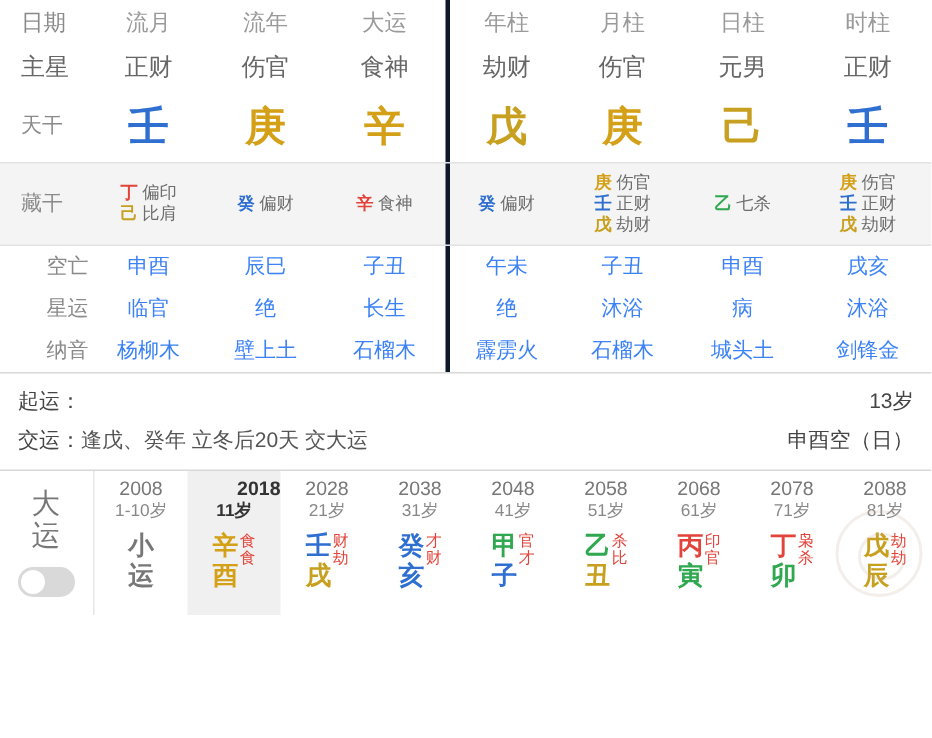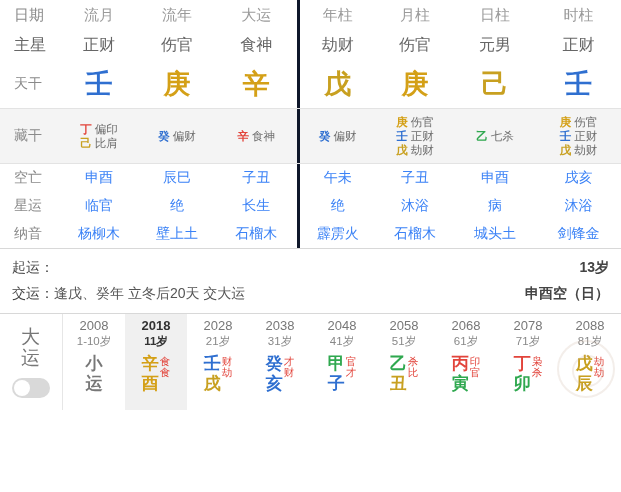--- a/index.html
+++ b/index.html
@@ -39,42 +39,42 @@
   .band{background:#f4f4f4;border-top:1px solid #e3e3e3;border-bottom:1px solid #e3e3e3;}
   .cang{width:621px;}
   .cang .lbl{color:#8a8a8a;font-size:14px;}
   .cangcell{font-size:11.5px;line-height:14px;text-align:center;padding:6px 0;}
   .cangline{white-space:nowrap;}
   .cangline .g{margin-right:3px;font-weight:bold;}
   .cangline .s{color:#6d6d6d;}
 
   
   .mid td{font-size:14px;height:26px;color:#6f6f6f;}
-  .mid .lbl{color:#8a8a8a;}
+  .mid .lbl{color:#8a8a8a;text-align:right;}
   .mid .v{color:#3b82f6;margin-top:32px;}
 
   
   .qy{border-top:1px solid #d8d8d8;border-bottom:1px solid #d8d8d8;padding:6px 0;}
   .qyrow{display:flex;align-items:center;font-size:14px;color:#555;height:26px;padding:0 12px;}
   .qyrow .k{color:#444;}
   .qyrow .spacer{flex:1;}
-  .qyrow .right{color:#444;font-weight:bold;}
+  .qyrow .right{color:#444;}
 
   
   .dayun{display:flex;height:96px;}
   .dy-left{width:62px;border-right:1px solid #e6e6e6;display:flex;flex-direction:column;
            align-items:center;justify-content:center;gap:10px;}
   .dy-title{font-size:19px;color:#777;letter-spacing:1px;line-height:21px;text-align:center;}
   .toggle{width:38px;height:20px;border-radius:10px;background:#d9d9d9;position:relative;}
   .toggle:after{content:"";position:absolute;left:2px;top:2px;width:16px;height:16px;border-radius:50%;background:#fff;}
   .dy-cols{flex:1;display:flex;}
   .dy-col{flex:1;padding-top:4px;text-align:center;position:relative;}
   .dy-col.sel{background:#f0f0f0;}
   .dy-year{font-size:13px;color:#777;line-height:16px;}
-  .dy-year.b{font-weight:bold;color:#333;}
+  .dy-year.b{font-weight:bold;color:#333;text-align:right;}
   .dy-age{font-size:11.5px;color:#888;line-height:14px;}
   .dy-age.b{font-weight:bold;color:#333;}
   .dy-gz{margin-top:6px;display:flex;justify-content:center;align-items:flex-start;}
   .dy-gz .gz{font-size:17px;font-weight:bold;line-height:20px;}
   .dy-gz .ss{font-size:10.5px;line-height:10.5px;text-align:left;margin-left:1px;padding-top:2px;}
   .dy-gz .ss div{white-space:nowrap;}
   .watermark{position:absolute;right:6px;bottom:2px;width:54px;height:54px;border-radius:50%;
              border:2px solid rgba(200,170,150,.45);opacity:.45;}
   .watermark:after{content:"";position:absolute;left:50%;top:50%;width:28px;height:28px;
              margin:-14px 0 0 -14px;border-radius:50%;border:2px solid rgba(200,170,150,.45);}

